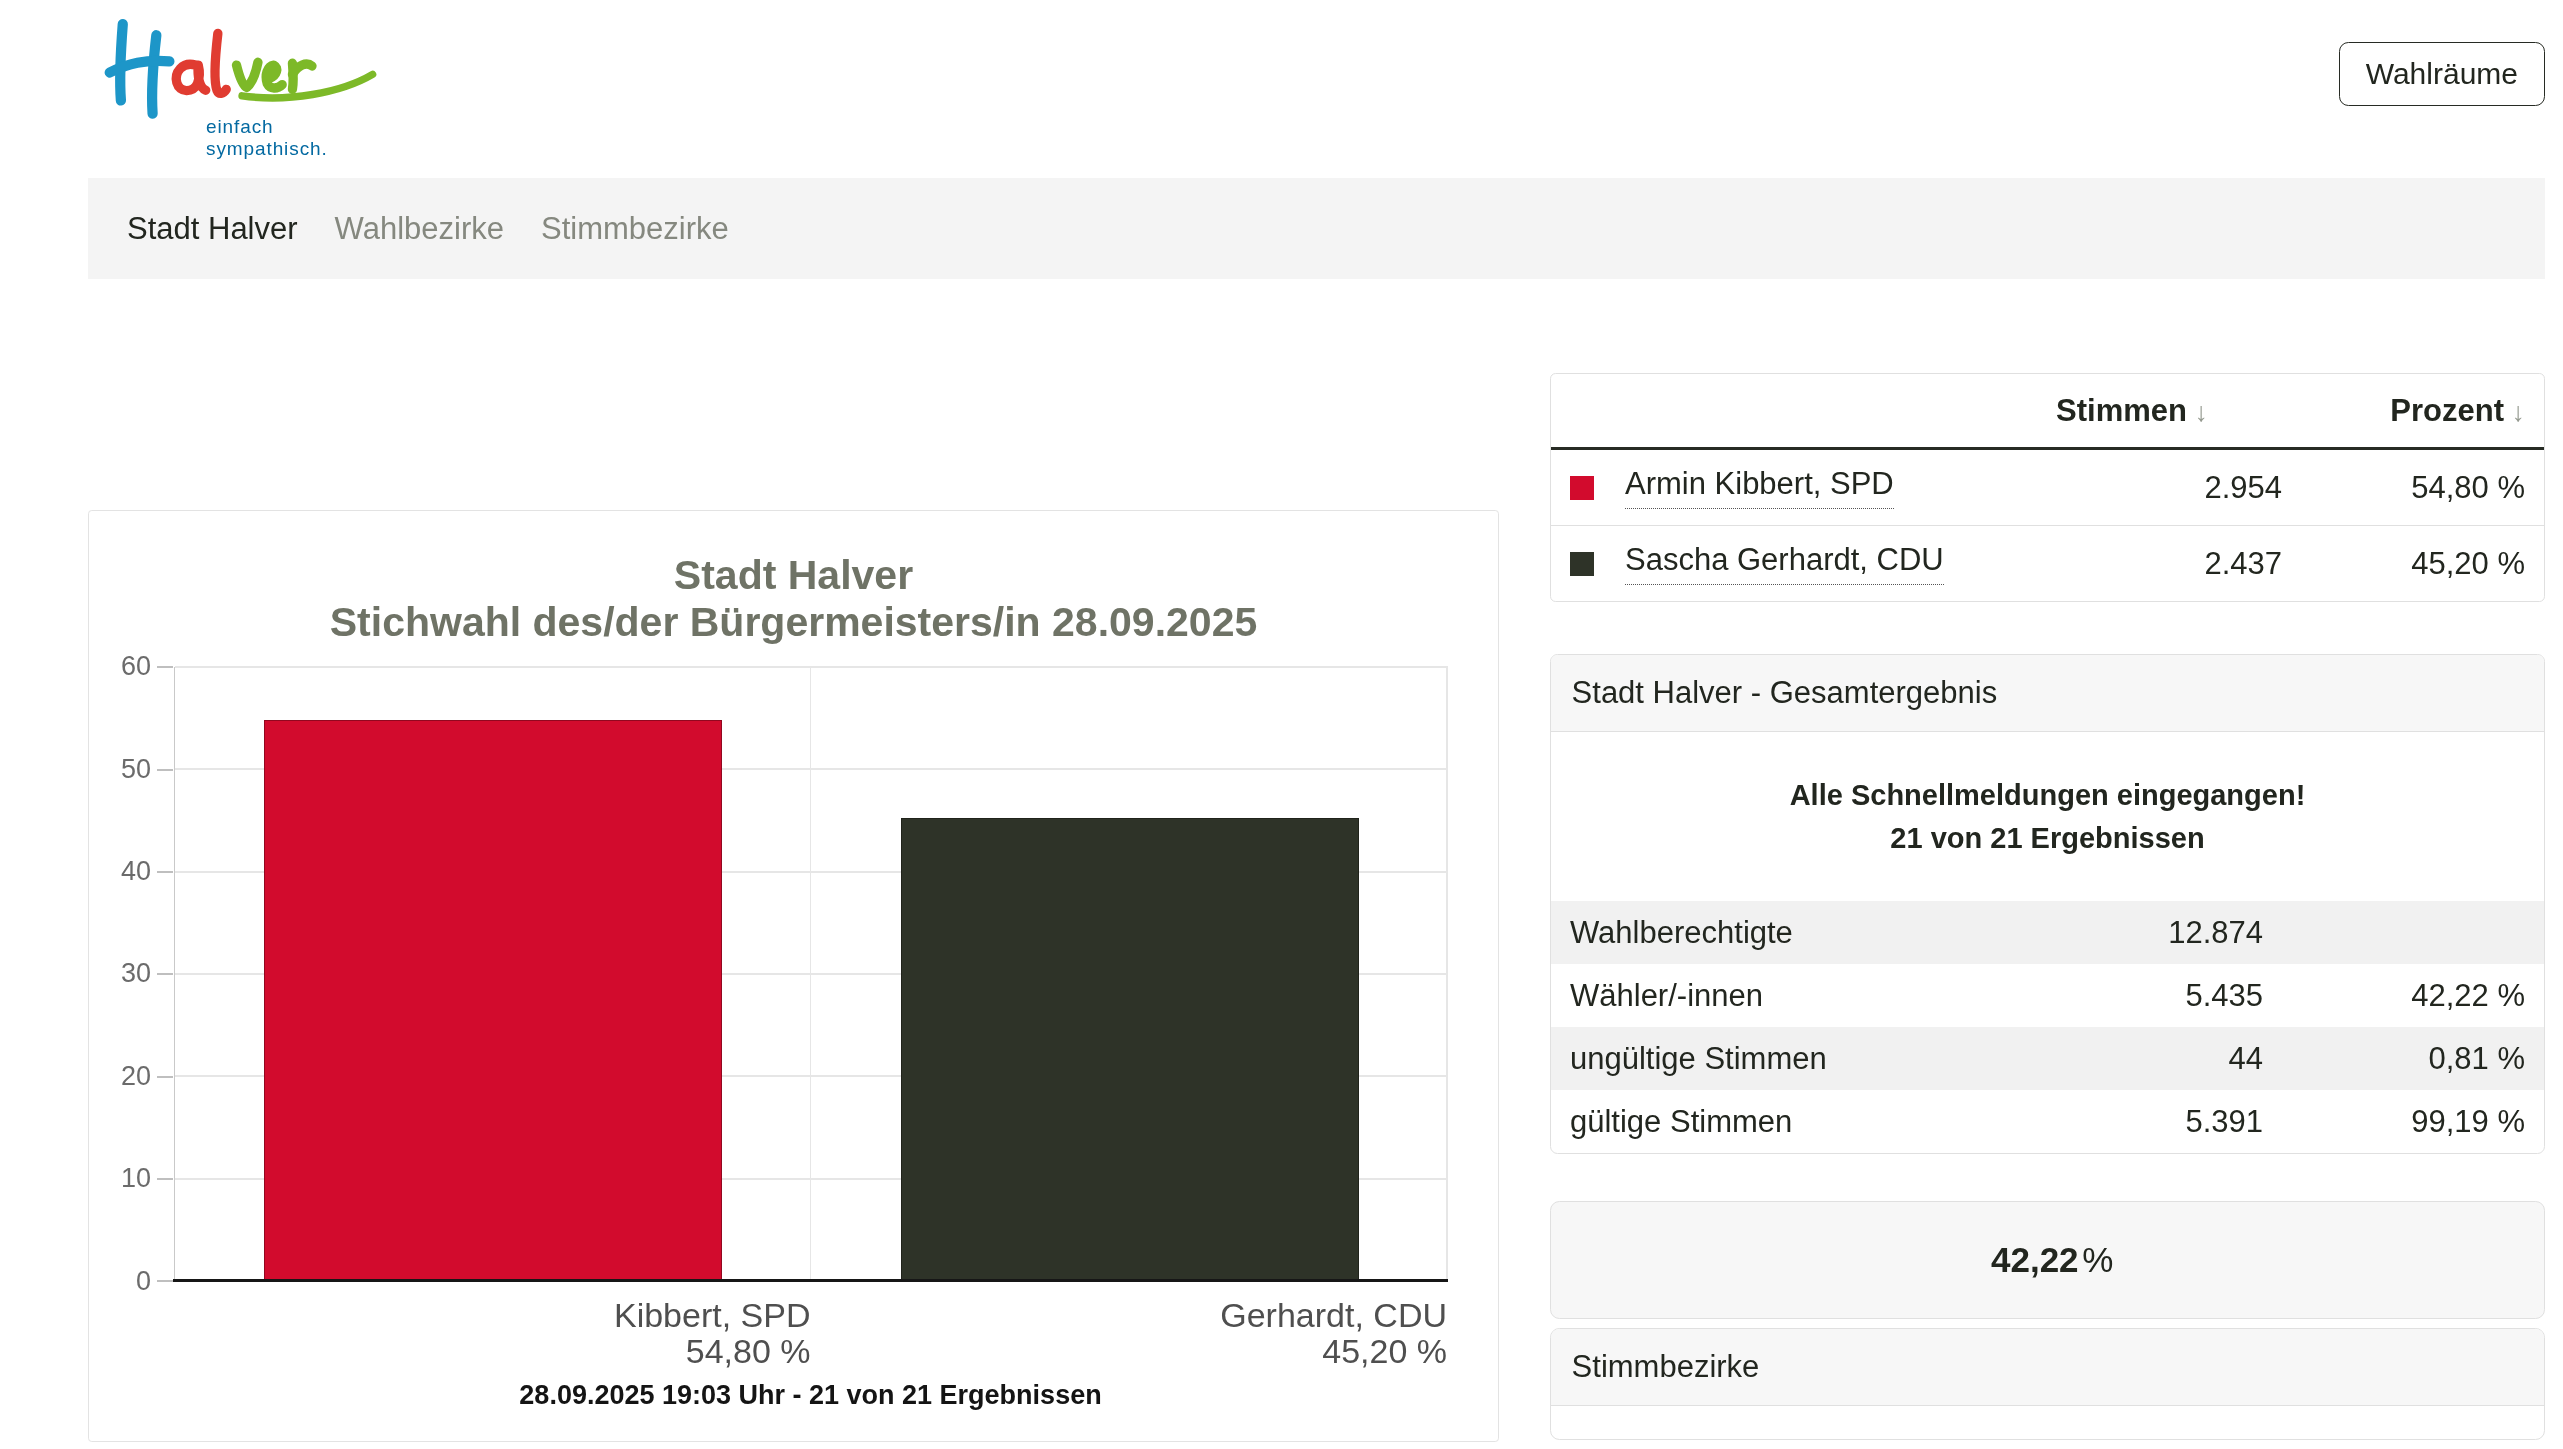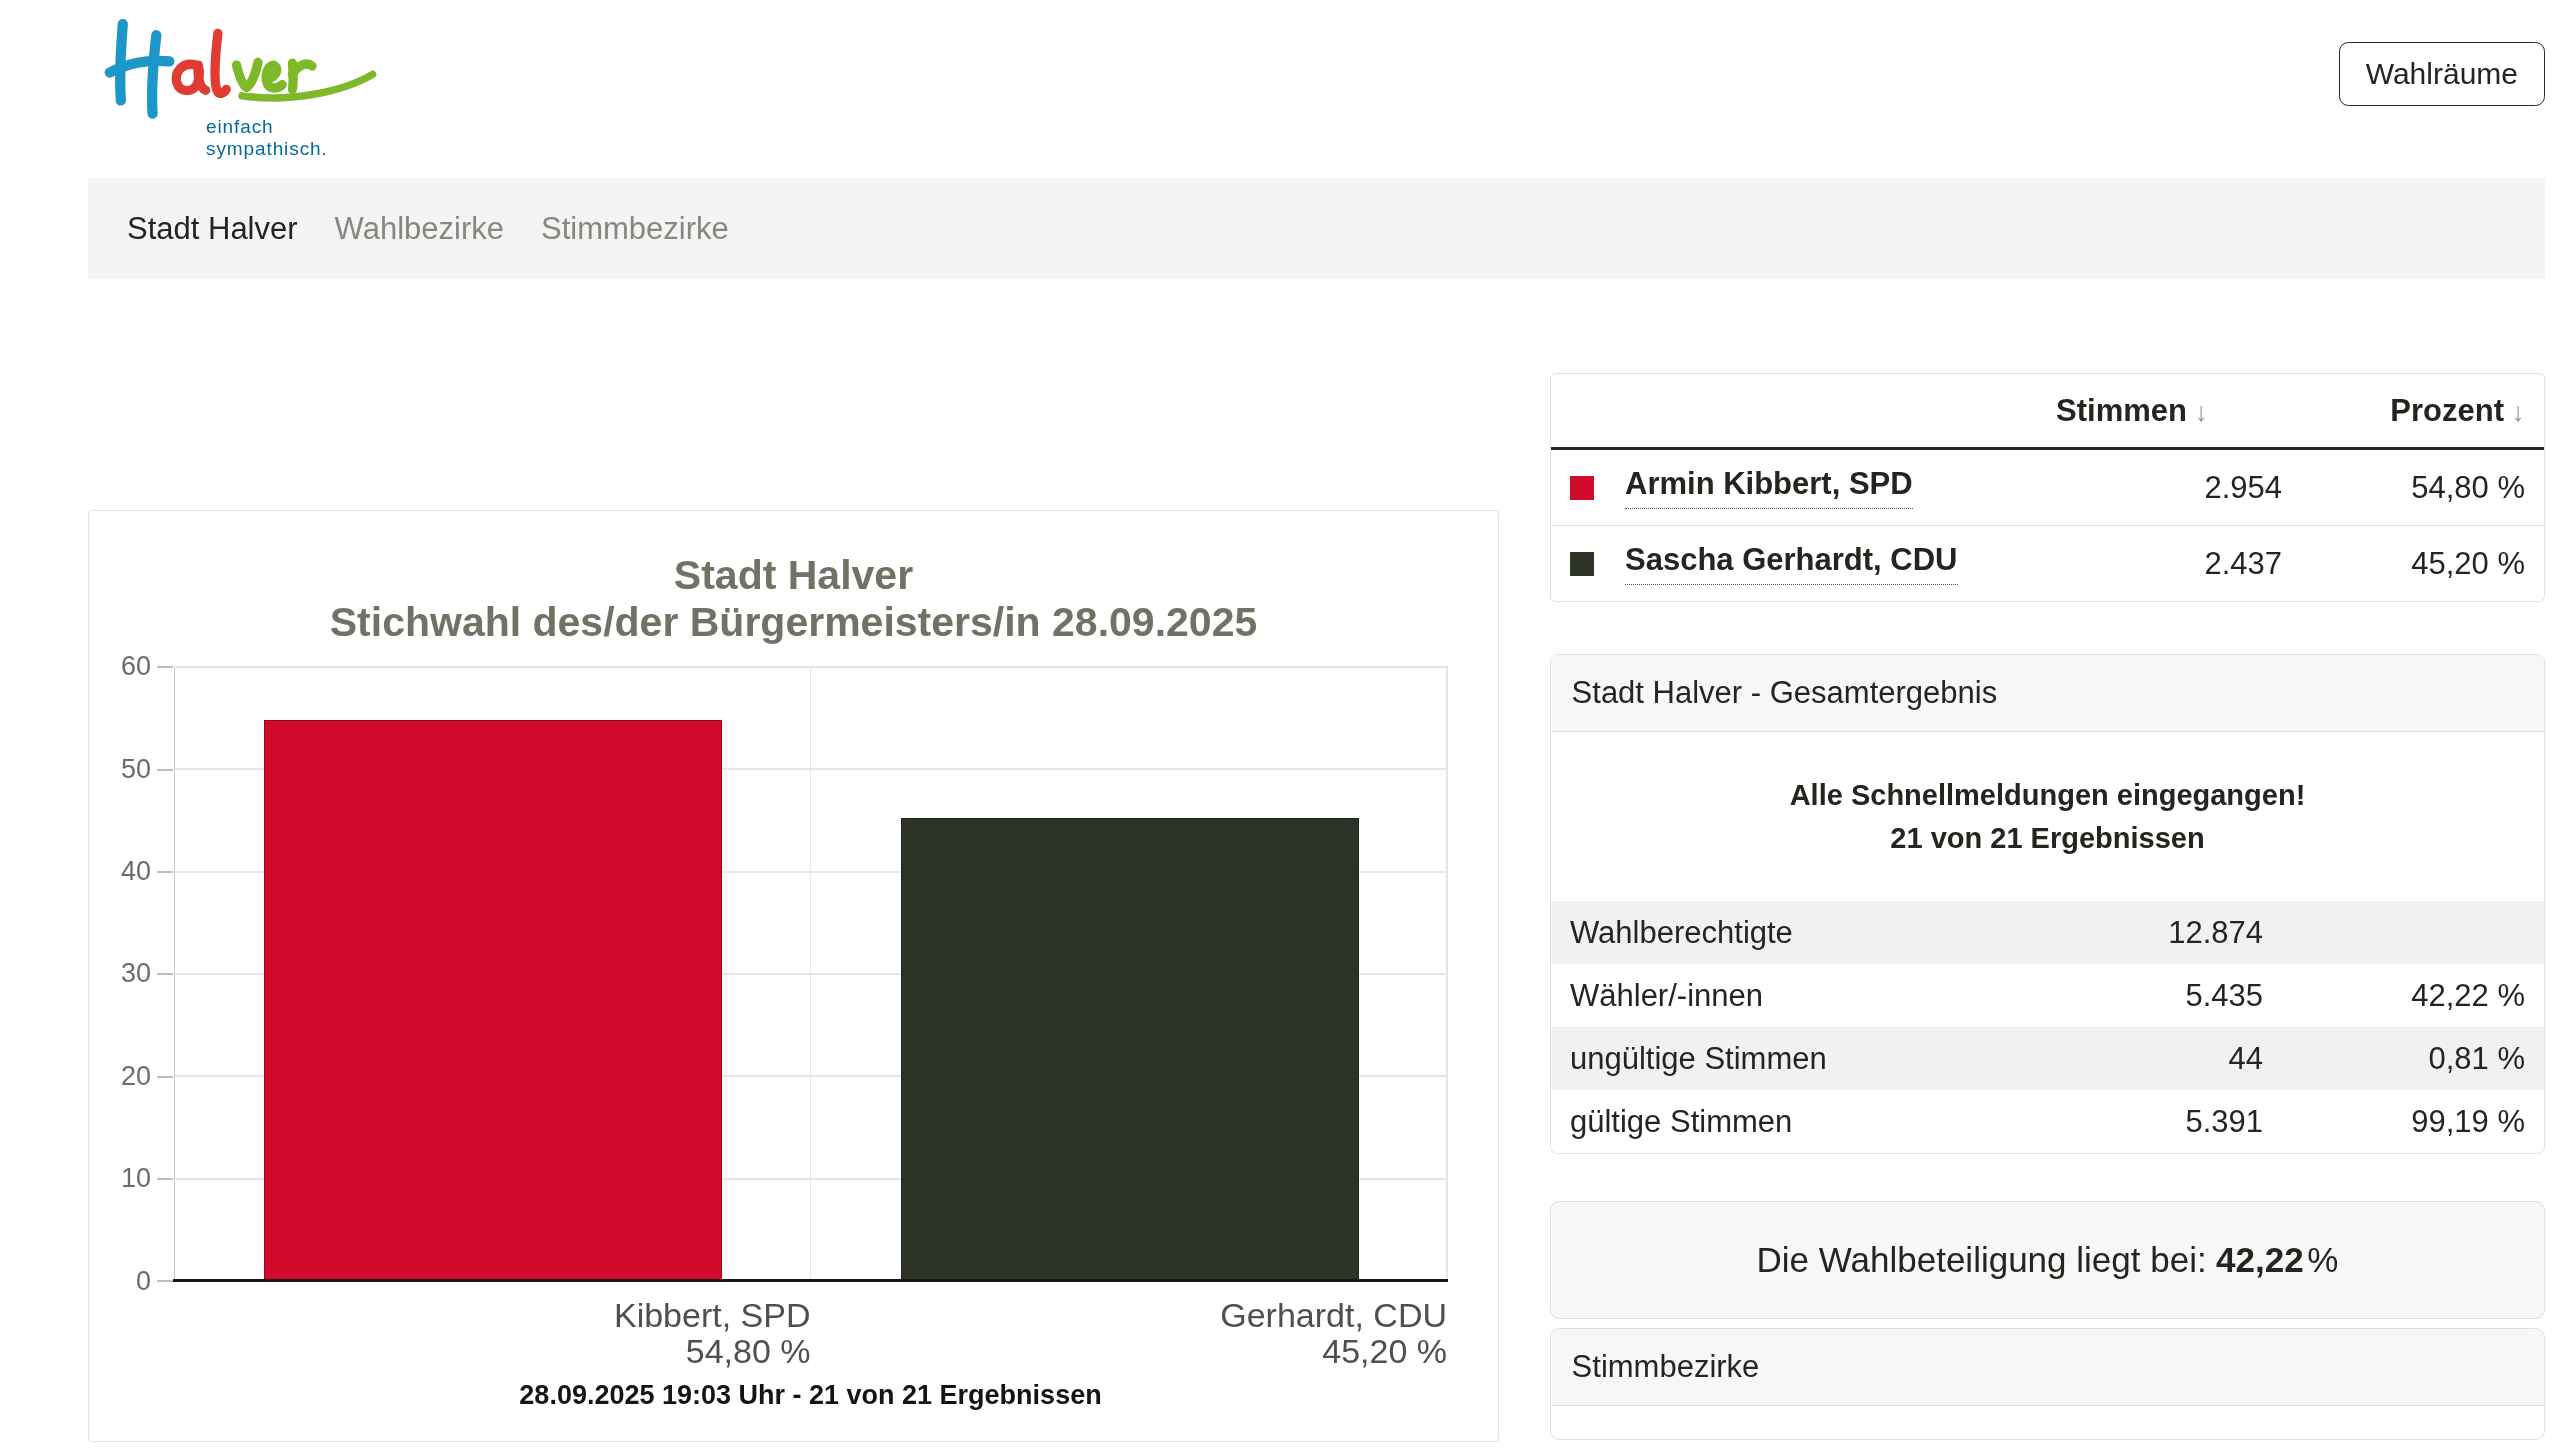--- a/index.html
+++ b/index.html
@@ -43,21 +43,21 @@
   
   .results-card{border-radius:5.6px;overflow:hidden;}
   .results-header{display:flex;align-items:center;height:73px;padding:0 19px;
                   border-bottom:3.7px solid #272b24;font-weight:bold;font-size:31px;}
   .results-header .name-col{flex:1;}
   .col-stimmen{width:300px;text-align:center;cursor:pointer;}
   .col-prozent{width:243px;text-align:right;cursor:pointer;}
   .sort-arrow{color:#959a90;font-weight:normal;font-size:27px;margin-left:7.5px;}
   .result-row{display:flex;align-items:center;height:75px;padding:0 19px;font-size:31px;}
   .result-row + .result-row{border-top:0.9px solid #e0e0e0;}
-  .result-row .name-col{flex:1;display:flex;align-items:center;font-weight:bold;}
+  .result-row .name-col{flex:1;display:flex;align-items:center;}
   .swatch{width:24px;height:24px;margin-right:31px;flex:none;}
   .cand-link{color:#22261f;text-decoration:none;border-bottom:1.9px dotted #555;padding-bottom:5.6px;cursor:pointer;}
   .val{width:300px;text-align:right;}
   .pct{width:243px;text-align:right;}
 
   
   .summary-card{margin-top:52px;border-radius:7.5px;overflow:hidden;}
   .panel-header{height:77px;background:#f7f7f7;border-bottom:1.9px solid #e0e0e0;
                 display:flex;align-items:center;padding:0 20.6px;font-size:31px;box-sizing:border-box;}
   .summary-message{text-align:center;font-weight:bold;font-size:29px;line-height:43px;padding:42px 0 41px;}
@@ -207,21 +207,20 @@
         <div class="pct">0,81 %</div>
       </div>
       <div class="summary-row">
         <div class="lab">gültige Stimmen</div>
         <div class="val">5.391</div>
         <div class="pct">99,19 %</div>
       </div>
     </section>
 
     <section class="card turnout-card">
-      <span>Die Wahlbeteiligung liegt bei:</span>
       <b>42,22</b>
       <span>%</span>
     </section>
 
     <section class="card districts-card">
       <div class="panel-header">Stimmbezirke</div>
     </section>
 
   </aside>
 </div>

